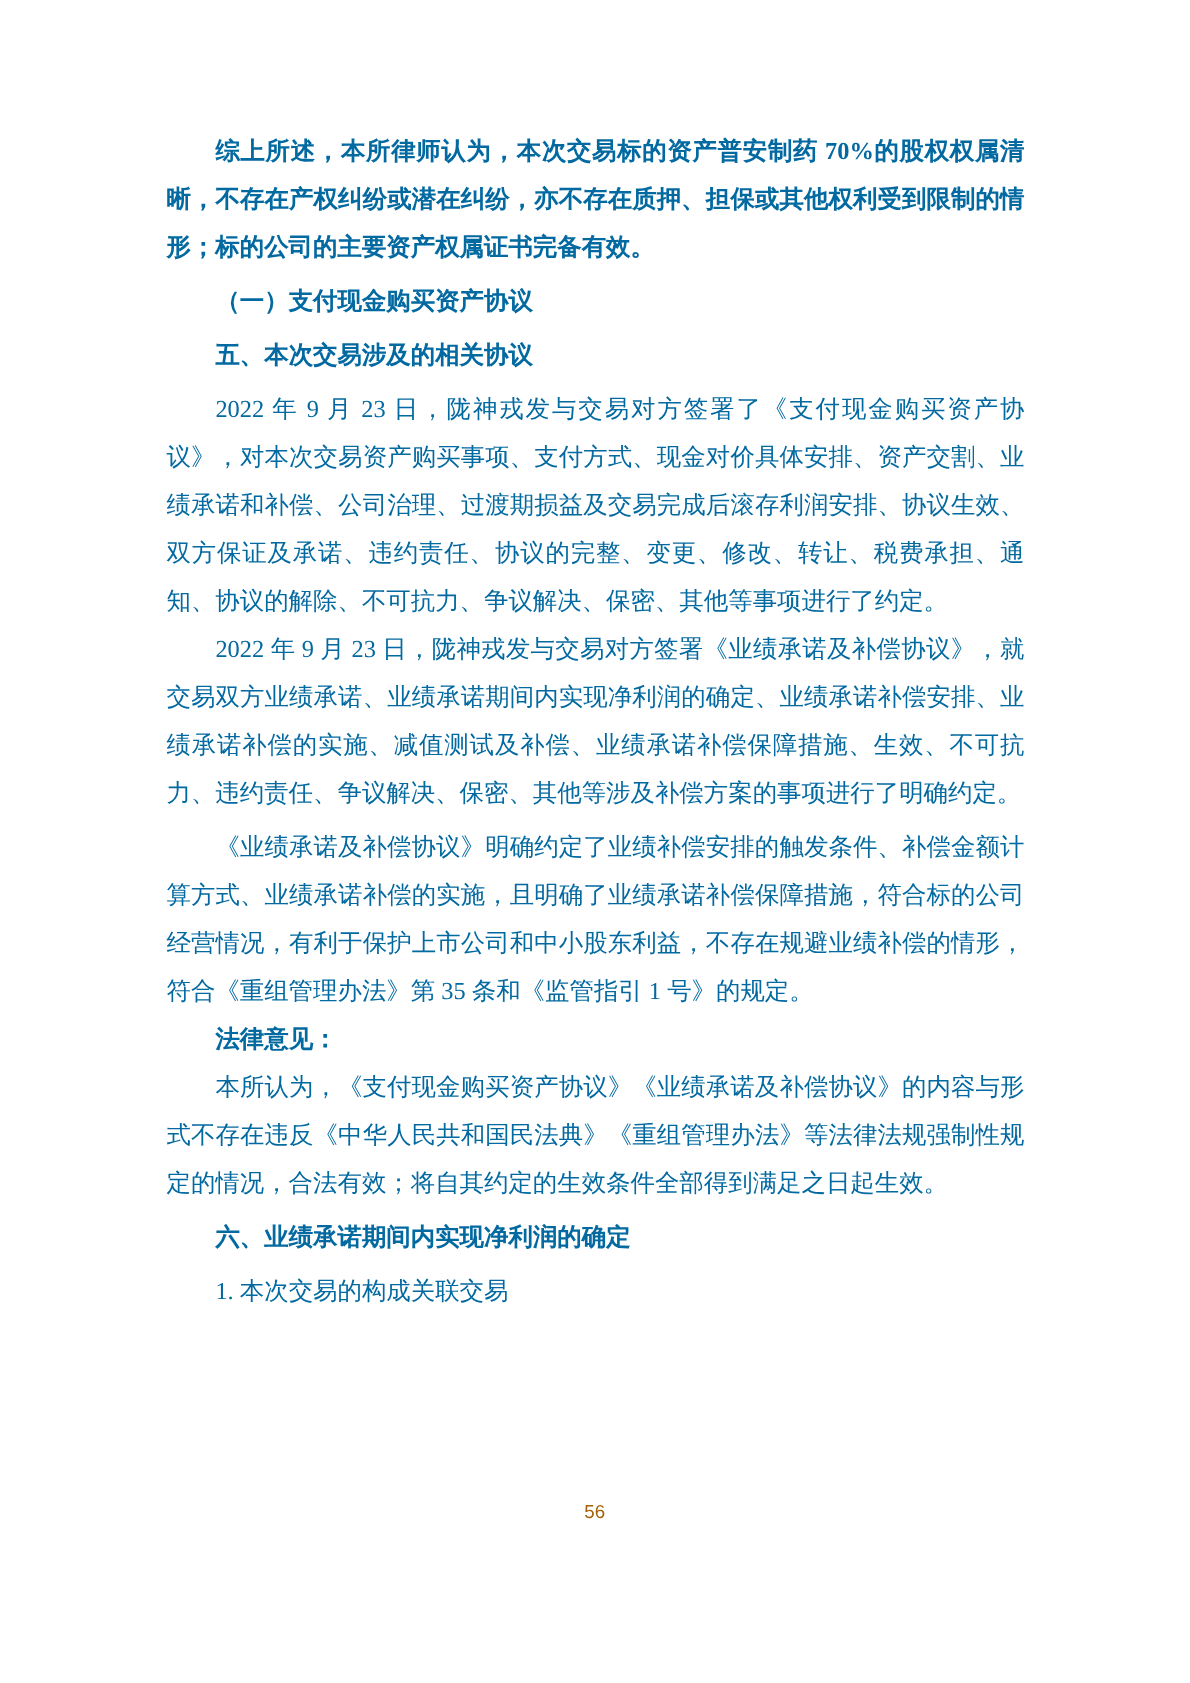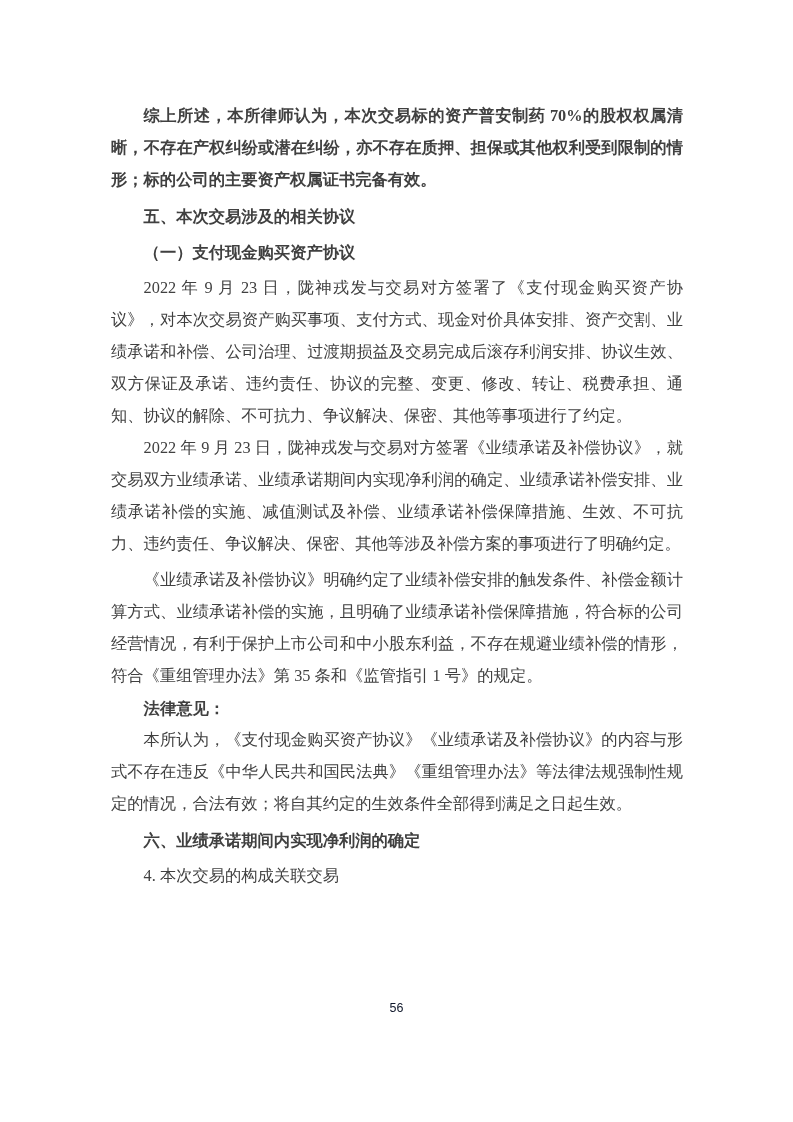--- a/index.html
+++ b/index.html
@@ -11,25 +11,25 @@
     position: relative;
     width: 793px;
     height: 1122px;
     background: #ffffff;
     overflow: hidden;
     color: #000000;
   }
   .doc-content {
     position: absolute;
     left: 111px;
-    top: 100px;
+    top: 85px;
     width: 572px;
     font-family: "Liberation Serif", "DejaVu Serif", serif;
     font-size: 16.3px;
-    color: #404040;
+    color: #0369a1;
   }
   .doc-content p {
     margin: 0;
     line-height: 32px;
     text-align: justify;
     text-justify: inter-ideograph;
     text-indent: 2em;
   }
   
   .doc-content p.intro {
@@ -54,35 +54,35 @@
     margin-top: 4px;
   }
   .page-footer {
     position: absolute;
     left: 0;
     right: 0;
     top: 1001px;
     text-align: center;
     font-family: "Liberation Sans", "DejaVu Sans", sans-serif;
     font-size: 12.5px;
-    color: #0f172a;
+    color: #a16207;
   }
 </style>
 </head>
 <body>
 
 <div class="page">
   <main class="doc-content" id="doc-content">
       <p class="intro">综上所述，本所律师认为，本次交易标的资产普安制药 70%的股权权属清晰，不存在产权纠纷或潜在纠纷，亦不存在质押、担保或其他权利受到限制的情形；标的公司的主要资产权属证书完备有效。</p>
+      <p class="heading h2">（一）支付现金购买资产协议</p>
       <p class="heading h1">五、本次交易涉及的相关协议</p>
-      <p class="heading h2">（一）支付现金购买资产协议</p>
       <p>2022 年 9 月 23 日，陇神戎发与交易对方签署了《支付现金购买资产协议》，对本次交易资产购买事项、支付方式、现金对价具体安排、资产交割、业绩承诺和补偿、公司治理、过渡期损益及交易完成后滚存利润安排、协议生效、双方保证及承诺、违约责任、协议的完整、变更、修改、转让、税费承担、通知、协议的解除、不可抗力、争议解决、保密、其他等事项进行了约定。</p>
       <p>2022 年 9 月 23 日，陇神戎发与交易对方签署《业绩承诺及补偿协议》，就交易双方业绩承诺、业绩承诺期间内实现净利润的确定、业绩承诺补偿安排、业绩承诺补偿的实施、减值测试及补偿、业绩承诺补偿保障措施、生效、不可抗力、违约责任、争议解决、保密、其他等涉及补偿方案的事项进行了明确约定。</p>
       <p class="gap">《业绩承诺及补偿协议》明确约定了业绩补偿安排的触发条件、补偿金额计算方式、业绩承诺补偿的实施，且明确了业绩承诺补偿保障措施，符合标的公司经营情况，有利于保护上市公司和中小股东利益，不存在规避业绩补偿的情形，符合《重组管理办法》第 35 条和《监管指引 1 号》的规定。</p>
       <p class="label">法律意见：</p>
       <p>本所认为，《支付现金购买资产协议》《业绩承诺及补偿协议》的内容与形式不存在违反《中华人民共和国民法典》《重组管理办法》等法律法规强制性规定的情况，合法有效；将自其约定的生效条件全部得到满足之日起生效。</p>
       <p class="heading h1">六、业绩承诺期间内实现净利润的确定</p>
-      <p>4. 本次交易的构成关联交易</p>
+      <p>1. 本次交易的构成关联交易</p>
     </main>
   <footer class="page-footer">
     <span>56</span>
   </footer>
 </div>
 
 </body></html>

